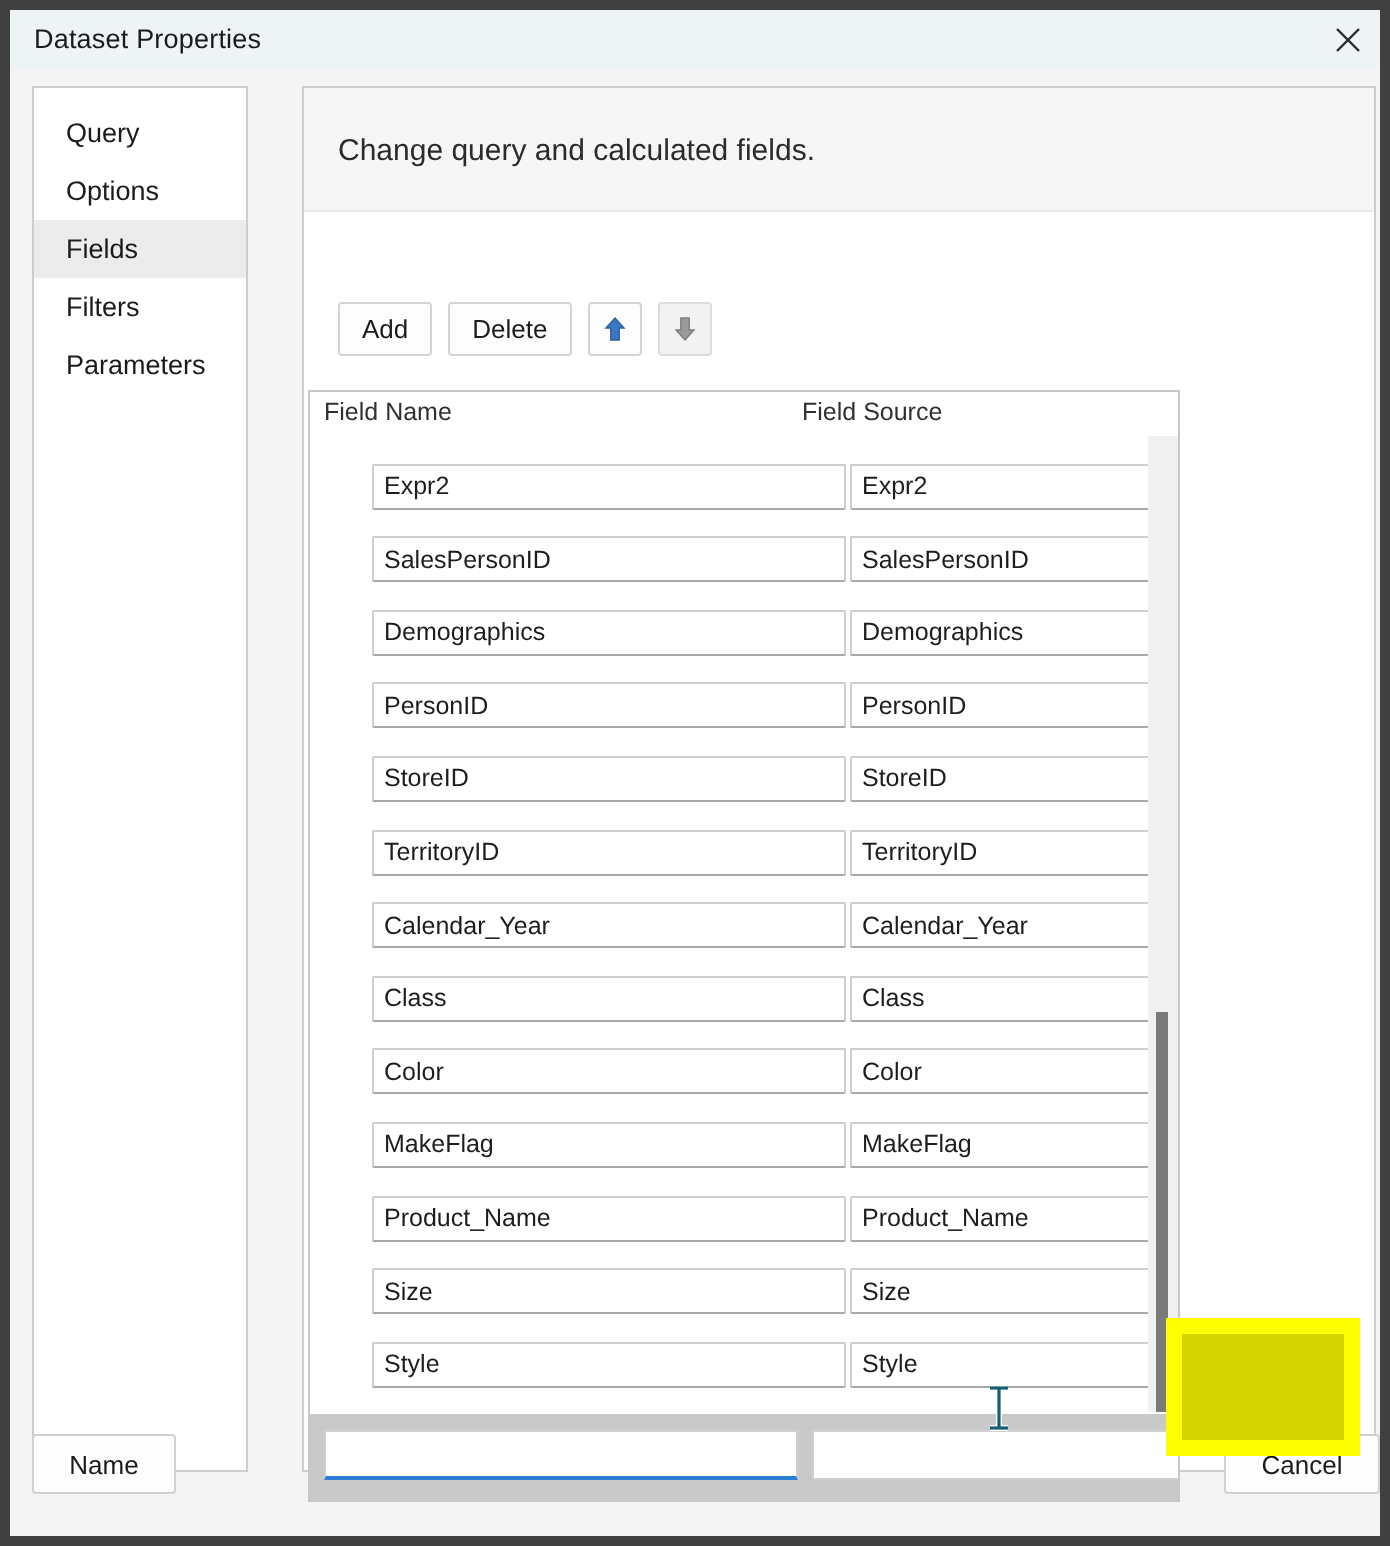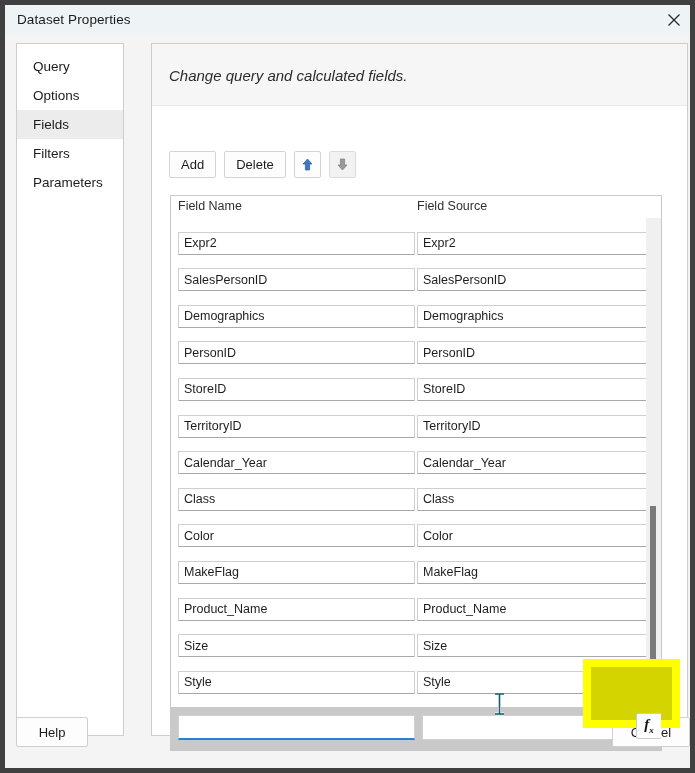--- a/index.html
+++ b/index.html
@@ -85,21 +85,20 @@
     left: 0; top: 0;
     width: 535px; height: 62px;
     background: #f6f6f6;
     border-bottom: 1px solid #e8e8e8;
   }
   .panel-header-text {
     position: absolute;
     left: 17px; top: 23px;
     font-size: 15px;
     color: #2b2b2b;
-    font-style: italic;
   }
 
   
   .toolbar {
     position: absolute;
     left: 17px; top: 107px;
     display: flex;
     gap: 8px;
   }
   .tbtn {
@@ -116,22 +115,22 @@
     justify-content: center;
     cursor: pointer;
   }
   .tbtn.icon-btn { padding: 0; width: 27px; }
   .tbtn.disabled { background: #f2f2f2; border-color: #dcdcdc; }
   .arrow-up, .arrow-down { display: block; }
 
   
   .grid {
     position: absolute;
-    left: 18px; top: 151px;
-    width: 492px; height: 556px;
+    left: 2px; top: 151px;
+    width: 436px; height: 556px;
     background: #ffffff;
     border: 1px solid #c8c8c8;
     overflow: hidden;
   }
   .grid-head {
     position: absolute;
     left: 0; top: 0;
     width: 502px; height: 22px;
     background: #ffffff;
     z-index: 3;
@@ -168,20 +167,21 @@
     height: 23px;
     border: 1px solid #cfcfcf;
     border-bottom: 1px solid #a8a8a8;
     background: #ffffff;
     font-family: "Liberation Sans", sans-serif;
     font-size: 12.5px;
     color: #1d1d1d;
     padding: 0 5px;
     outline: none;
     border-radius: 1px;
+    margin-left: 24px;
   }
 
   
   .rows-inner {
     position: relative;
     margin-top: -23px;
   }
 
   
   .newrow-strip {
@@ -526,21 +526,21 @@
         <div class="fx-btn">
           <span class="fx-glyph"><span>f</span><sub>x</sub></span>
         </div>
 
       </div>
 
     </div>
 
     <div class="footer">
       <div class="fbtn fbtn-help">
-        <span>Help</span>
+        <span>Name</span>
       </div>
       <div class="fbtn fbtn-cancel">
         <span>Cancel</span>
       </div>
     </div>
 
   </div>
 
   <div class="hl hl-outer"></div>
   <div class="hl hl-inner"></div>

